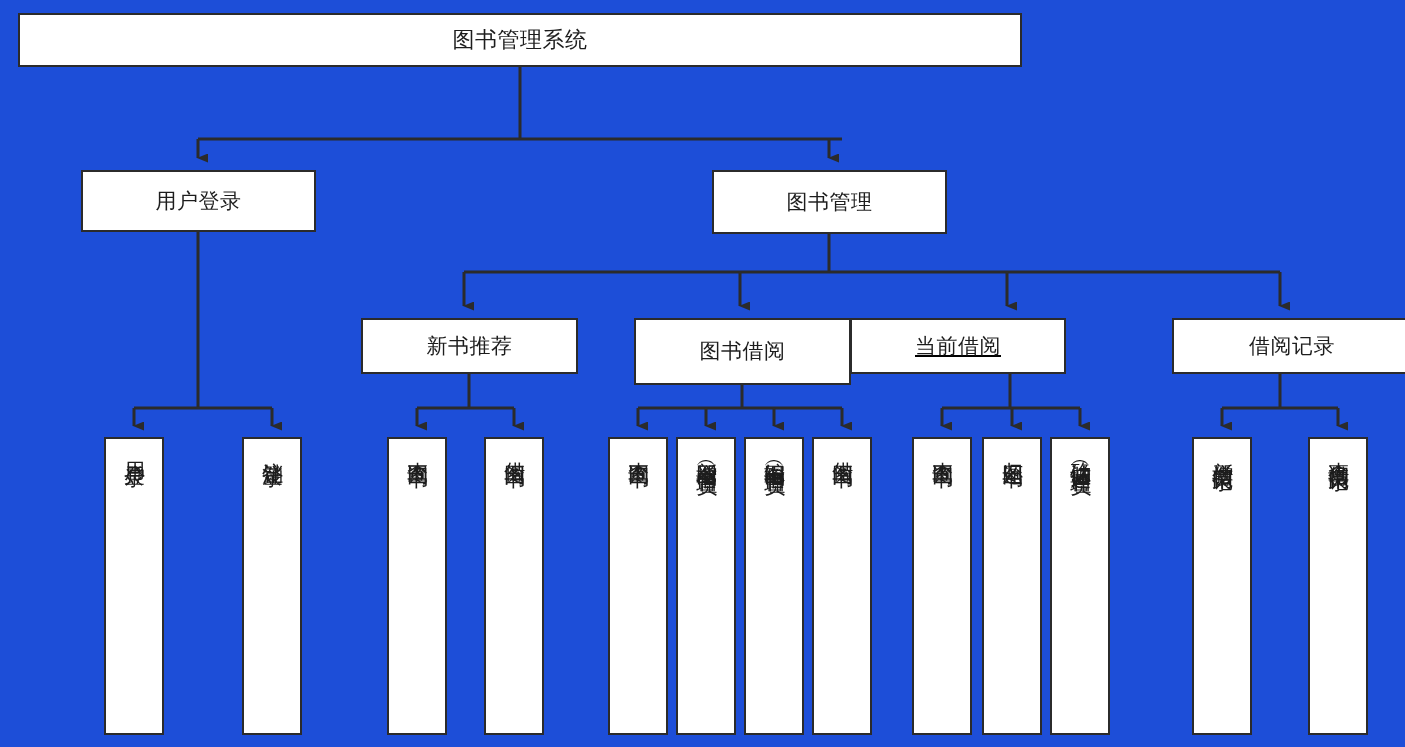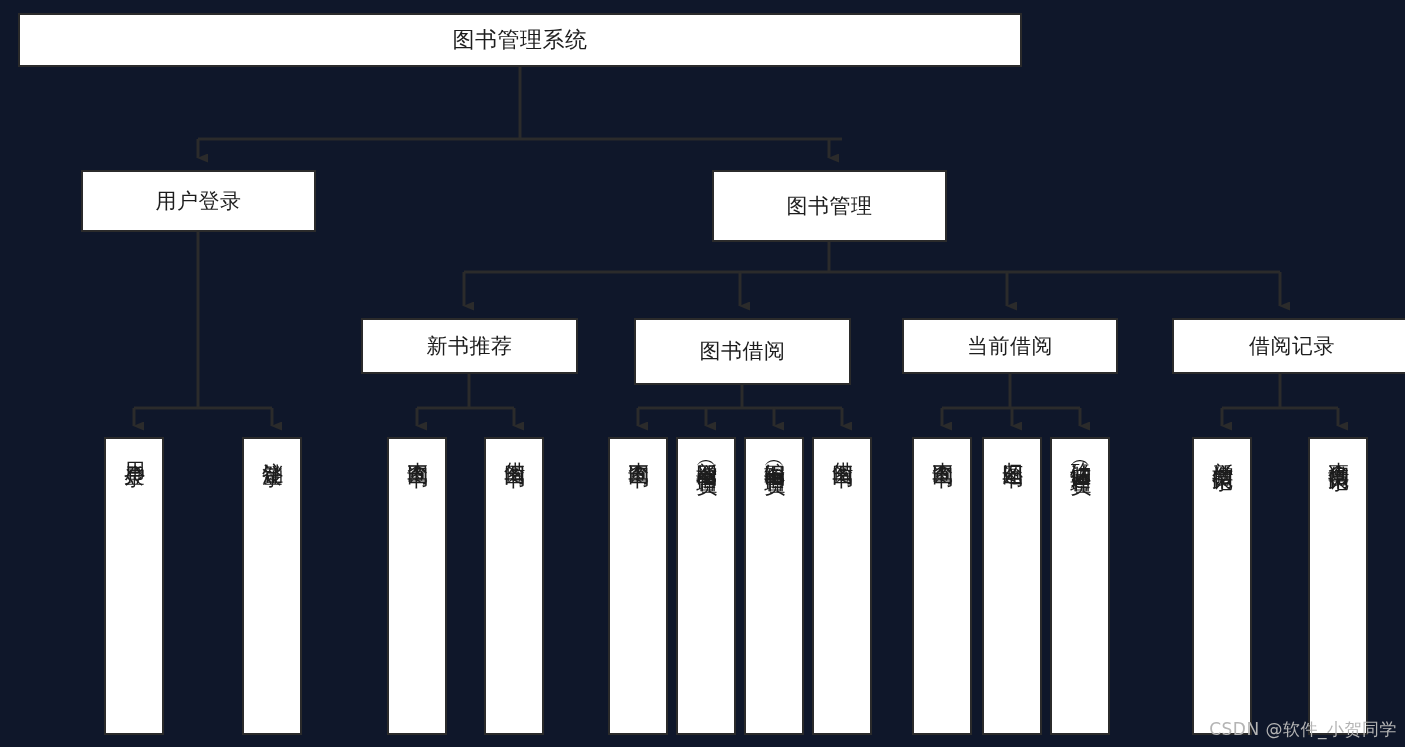--- a/index.html
+++ b/index.html
@@ -11,21 +11,21 @@
   body {
     width: 1405px;
     height: 747px;
     overflow: hidden;
     font-family: "DejaVu Sans", "Liberation Sans", sans-serif;
   }
   #diagram-root {
     position: relative;
     width: 1405px;
     height: 747px;
-    background: #0f172a;
+    background: #1d4ed8;
   }
   svg.connectors {
     position: absolute;
     left: 0;
     top: 0;
     width: 1405px;
     height: 747px;
     pointer-events: none;
   }
   .node {
@@ -145,31 +145,31 @@
     </g>
   </svg>
 
   <div class="node root horizontal" style="left: 18px; top: 13px; width: 1004px; height: 54px;">
     <span class="label">图书管理系统</span>
   </div>
 
   <div class="node horizontal" style="left: 81px; top: 170px; width: 235px; height: 62px;">
     <span class="label">用户登录</span>
   </div>
-  <div class="node horizontal" style="left: 712px; top: 170px; width: 235px; height: 72px;">
+  <div class="node horizontal" style="left: 712px; top: 170px; width: 235px; height: 64px;">
     <span class="label">图书管理</span>
   </div>
 
   <div class="node horizontal" style="left: 361px; top: 318px; width: 217px; height: 56px;">
     <span class="label">新书推荐</span>
   </div>
   <div class="node horizontal" style="left: 634px; top: 318px; width: 217px; height: 67px;">
     <span class="label">图书借阅</span>
   </div>
-  <div class="node horizontal" style="left: 902px; top: 318px; width: 216px; height: 56px;">
+  <div class="node horizontal" style="left: 850px; top: 318px; width: 216px; height: 56px; text-decoration: underline;">
     <span class="label">当前借阅</span>
   </div>
   <div class="node horizontal" style="left: 1172px; top: 318px; width: 240px; height: 56px;">
     <span class="label">借阅记录</span>
   </div>
 
   <div class="node leaf" style="left: 104px; top: 437px; width: 60px; height: 298px;">
     <span class="label">用户登录</span>
   </div>
   <div class="node leaf" style="left: 242px; top: 437px; width: 60px; height: 298px;">
@@ -202,14 +202,13 @@
   <div class="node leaf" style="left: 1050px; top: 437px; width: 60px; height: 298px;">
     <span class="label">确认归还（管理员）</span>
   </div>
   <div class="node leaf" style="left: 1192px; top: 437px; width: 60px; height: 298px;">
     <span class="label">新增借阅记录</span>
   </div>
   <div class="node leaf" style="left: 1308px; top: 437px; width: 60px; height: 298px;">
     <span class="label">查询借阅记录</span>
   </div>
 
-  <div class="watermark">CSDN @软件_小贺同学</div>
 </div>
 
 </body></html>

